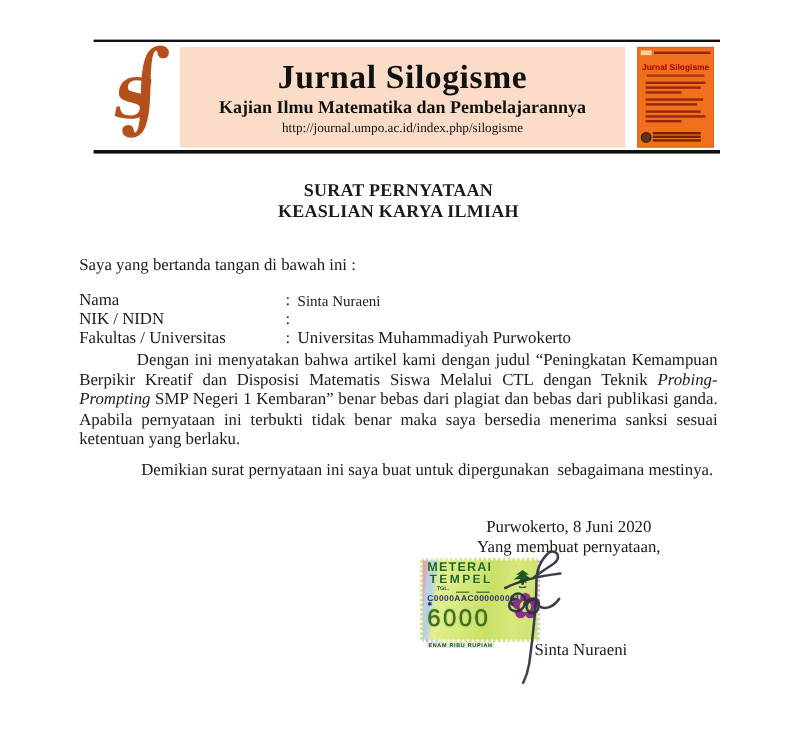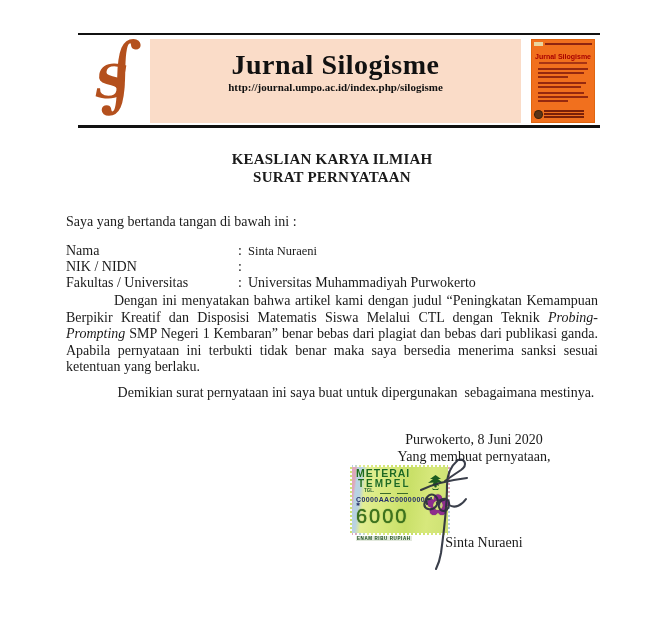--- a/index.html
+++ b/index.html
@@ -11,21 +11,21 @@
   }
   
   .rule-top { margin:33px 0 0 78px; width:522px; height:2px; background:#111; }
   .header-row { margin:4px 0 0 88px; width:507px; height:84px; display:flex; gap:10px; align-items:stretch; }
   .logo { width:52px; position:relative; color:#b4501d; flex:0 0 auto; }
   .logo .integral { position:absolute; left:12px; top:-14px; font:italic 400 82px "DejaVu Serif",serif; }
   .logo .ess { position:absolute; left:7px; top:16px; font:italic 700 46px "DejaVu Serif",serif; }
   .banner { flex:1 1 auto; background:#fadcc8; text-align:center; padding-top:11px; }
   .banner .jtitle { font-size:28px; font-weight:700; line-height:1.05; letter-spacing:.5px; color:#111; }
   .banner .jsub { font-size:15px; font-weight:700; margin-top:3px; color:#111; }
-  .banner .jurl { font-size:11px; font-weight:700; margin-top:2px; color:#111; }
+  .banner .jurl { font-size:11px; font-weight:400; margin-top:2px; color:#111; }
   
   .cover { flex:0 0 64px; width:64px; background:#f1701e; position:relative; padding:3px 3px; box-shadow:0 0 0 1px #e0650f inset; }
   .cv-top { display:flex; align-items:center; gap:2px; }
   .cv-chip { width:9px; height:4px; background:#e9d6a0; }
   .cv-topline { flex:1; height:2px; background:#8f2410; }
   .cv-title { color:#a80000; font-family:"Liberation Sans",sans-serif; font-weight:700; font-size:7px; text-align:center; margin-top:7px; white-space:nowrap; }
   .cv-subline { height:2px; background:#a83414; margin:2px 5px 0; }
   .cv-block { margin:4px 4px 0; }
   .cv-line { height:2px; background:#96290f; margin-bottom:2px; }
   .w100{width:100%} .w92{width:92%} .w96{width:96%} .w85{width:85%} .w60{width:60%}
@@ -78,20 +78,21 @@
 <div class="page">
 
   <div class="rule-top"></div>
   <div class="header-row">
     <div class="logo">
       <span class="integral">∫</span>
       <span class="ess">S</span>
     </div>
     <div class="banner">
       <div class="jtitle">Jurnal Silogisme</div>
+      <div class="jsub">Kajian Ilmu Matematika dan Pembelajarannya</div>
       <div class="jurl">http://journal.umpo.ac.id/index.php/silogisme</div>
     </div>
     <div class="cover">
       <div class="cv-top">
         <div class="cv-chip"></div>
         <div class="cv-topline"></div>
       </div>
       <div class="cv-title">Jurnal Silogisme</div>
       <div class="cv-subline"></div>
       <div class="cv-block">
@@ -114,22 +115,22 @@
           <div class="cv-line"></div>
             <div class="cv-line"></div>
             <div class="cv-line"></div>
         </div>
       </div>
     </div>
   </div>
   <div class="rule-bottom"></div>
 
   <div class="doc-title">
+    <div>SURAT PERNYATAAN</div>
     <div>KEASLIAN KARYA ILMIAH</div>
-    <div>SURAT PERNYATAAN</div>
   </div>
 
   <div class="content">
     <div class="intro">Saya yang bertanda tangan di bawah ini :</div>
 
     <div class="fields">
       <div class="frow">
         <div class="flabel">Nama</div>
         <div class="fsep">:</div>
         <div class="fvalue small">Sinta Nuraeni</div>

